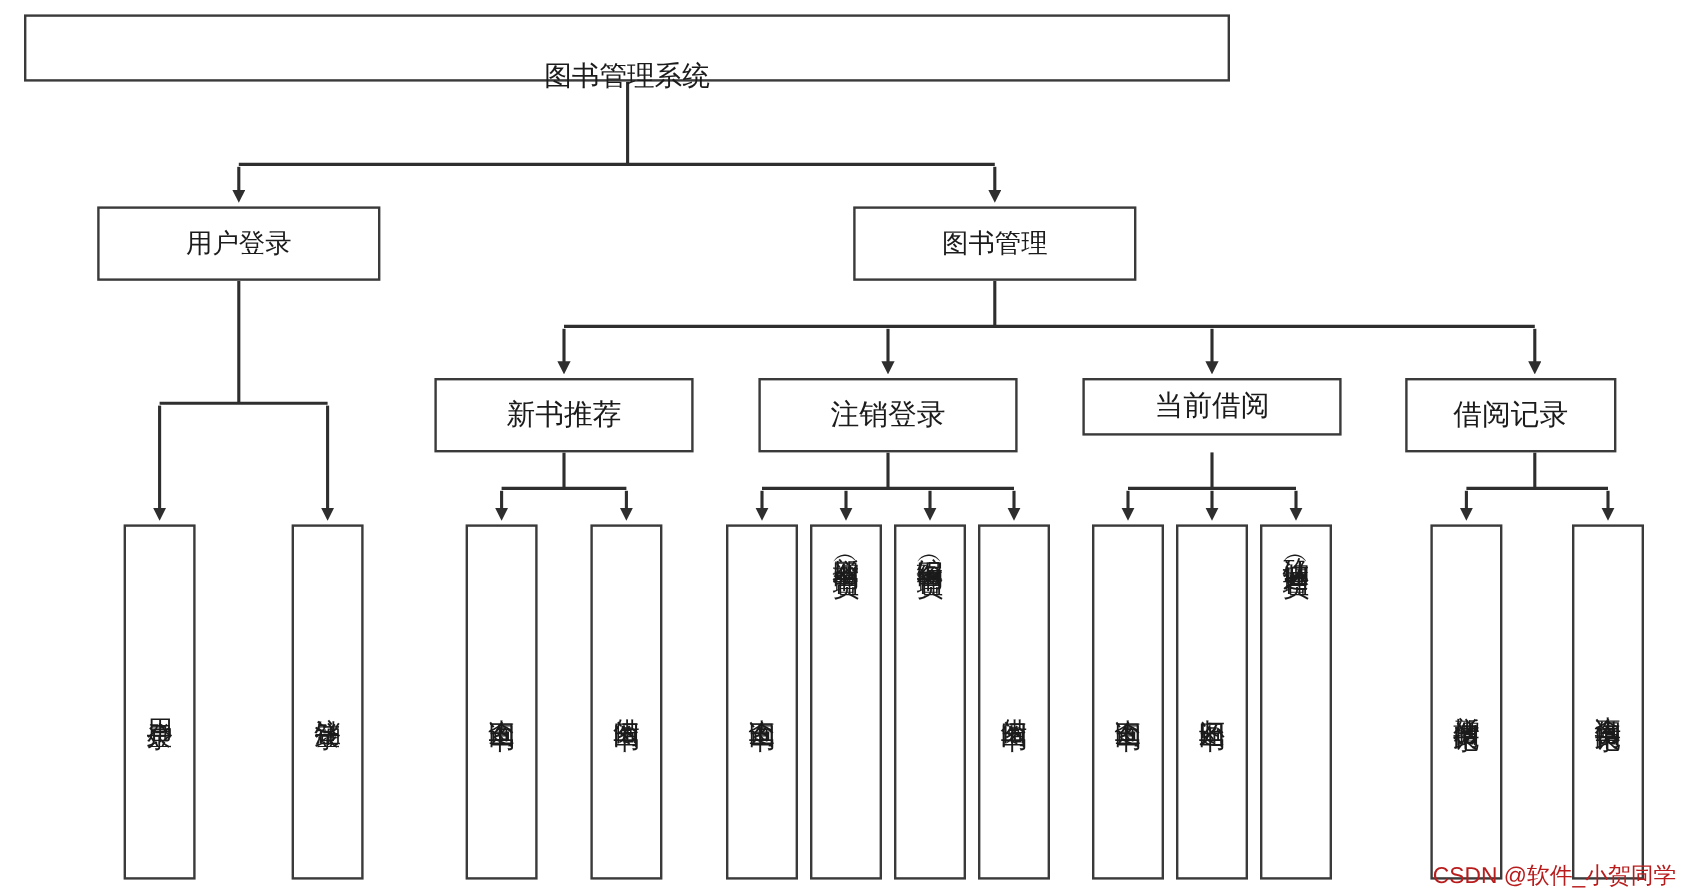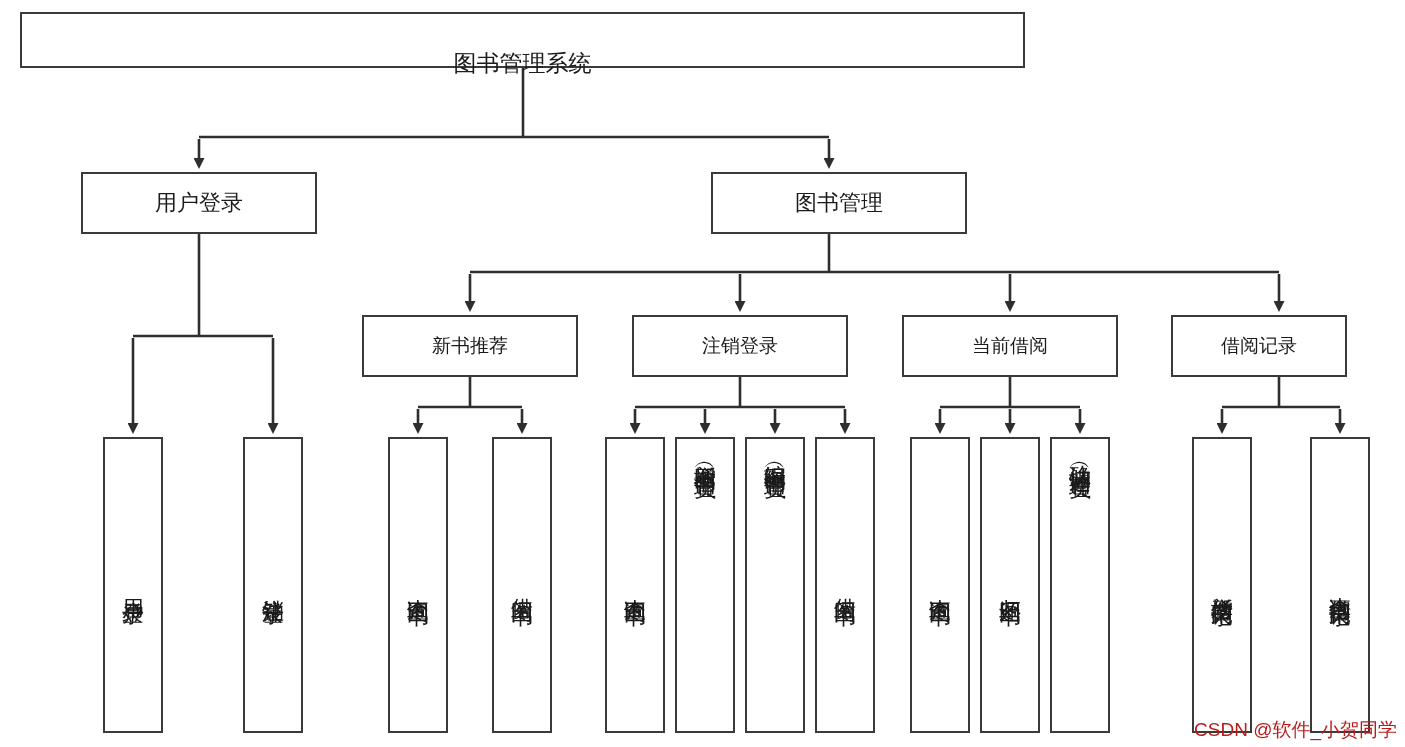--- a/index.html
+++ b/index.html
@@ -36,21 +36,21 @@
     z-index: 3;
   }
   .node .label {
     color: #1b1b1b;
     text-align: center;
     line-height: 1.12;
     white-space: nowrap;
   }
   .node.root .label { font-size: 23px; margin-top: 48px; }
   .node.lvl2 .label { font-size: 22px; }
-  .node.lvl3 .label { font-size: 19px; }
+  .node.lvl3 .label { font-size: 24px; }
   .node.leaf {
     align-items: flex-start;
     padding-top: 8px;
   }
   .node.leaf .label {
     font-size: 22px;
     writing-mode: vertical-rl;
     text-orientation: upright;
     letter-spacing: 2px;
     line-height: 1;
@@ -125,31 +125,31 @@
     </g>
   </svg>
 
   <div class="node root" style="left:20px; top:12px; width:1005px; height:56px;">
     <span class="label">图书管理系统</span>
   </div>
 
   <div class="node lvl2" style="left:81px; top:172px; width:236px; height:62px;">
     <span class="label">用户登录</span>
   </div>
-  <div class="node lvl2" style="left:711px; top:172px; width:256px; height:62px;">
+  <div class="node lvl2" style="left:711px; top:172px; width:236px; height:62px;">
     <span class="label">图书管理</span>
   </div>
 
   <div class="node lvl3" style="left:362px; top:315px; width:216px; height:62px;">
     <span class="label">新书推荐</span>
   </div>
   <div class="node lvl3" style="left:632px; top:315px; width:216px; height:62px;">
     <span class="label">注销登录</span>
   </div>
-  <div class="node lvl3" style="left:902px; top:315px; width:216px; height:62px;">
+  <div class="node lvl3" style="left:902px; top:315px; width:216px; height:48px;">
     <span class="label">当前借阅</span>
   </div>
   <div class="node lvl3" style="left:1171px; top:315px; width:176px; height:62px;">
     <span class="label">借阅记录</span>
   </div>
 
   <div class="node leaf mid" style="left:103px; top:437px; width:60px; height:296px;">
     <span class="label">用户登录</span>
   </div>
   <div class="node leaf mid" style="left:243px; top:437px; width:60px; height:296px;">

